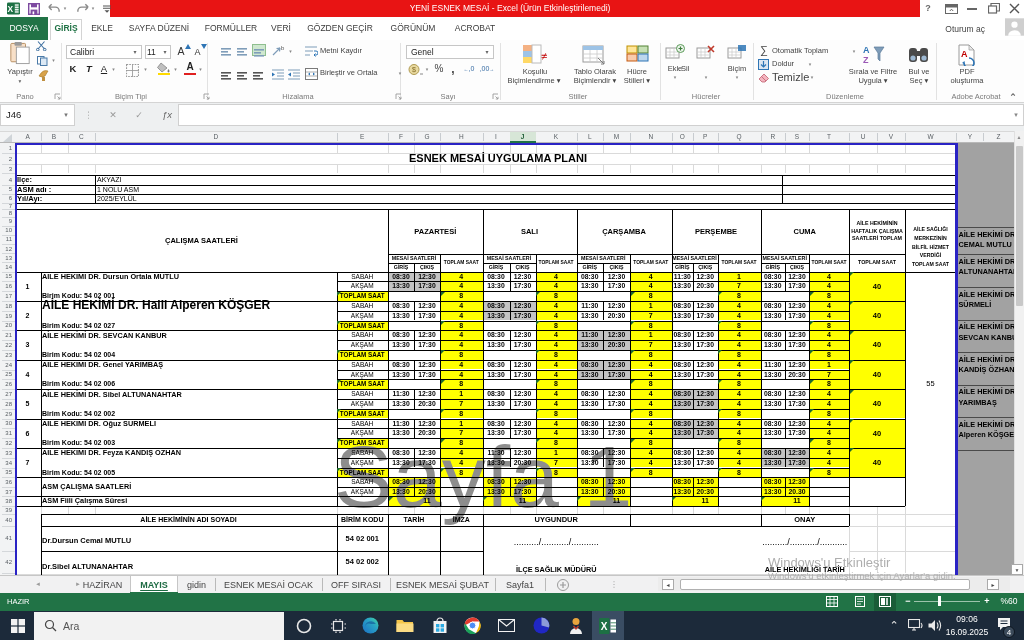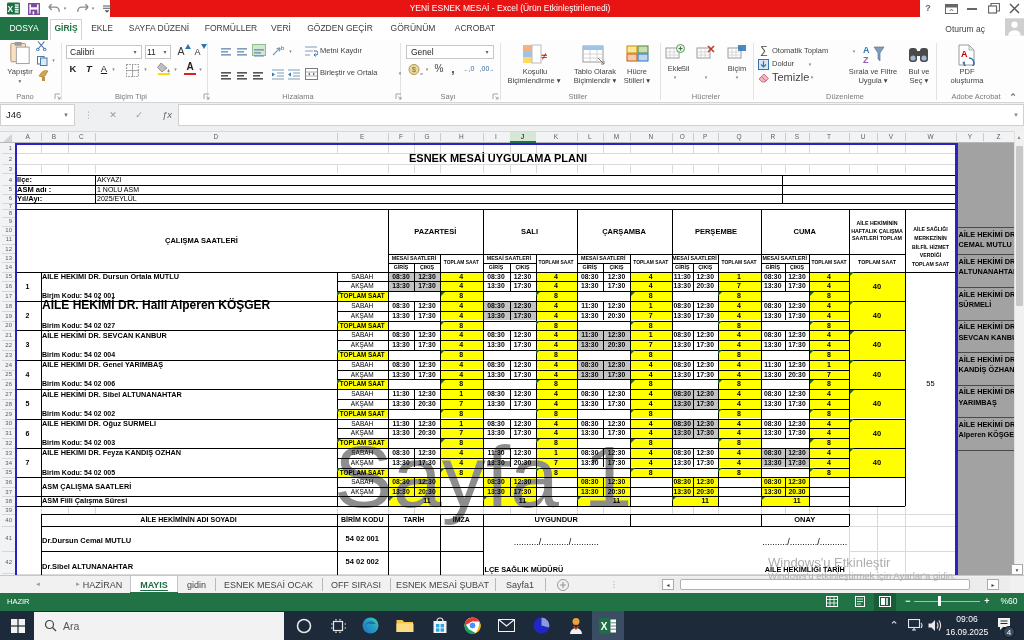--- a/index.html
+++ b/index.html
@@ -1366,21 +1366,21 @@
 <div class="a t" style="left:388px;top:513.5px;width:52px;height:12.0px;font-size:7px;font-weight:700;text-align:center;color:#000;line-height:12.0px;z-index:6;">TARİH</div>
 <div class="a t" style="left:440px;top:513.5px;width:42.5px;height:12.0px;font-size:7px;font-weight:700;text-align:center;color:#000;line-height:12.0px;z-index:6;">İMZA</div>
 <div class="a t" style="left:482.5px;top:513.5px;width:147.5px;height:12.0px;font-size:7.5px;font-weight:700;text-align:center;color:#000;line-height:12.0px;z-index:6;">UYGUNDUR</div>
 <div class="a t" style="left:760.5px;top:513.5px;width:88.5px;height:12.0px;font-size:7.5px;font-weight:700;text-align:center;color:#000;line-height:12.0px;z-index:6;">ONAY</div>
 <div class="a t" style="left:42px;top:535.5px;width:290px;height:9px;font-size:7.5px;font-weight:700;text-align:left;color:#000;line-height:9px;z-index:6;">Dr.Dursun Cemal MUTLU</div>
 <div class="a t" style="left:336.5px;top:525.5px;width:51.5px;height:25.5px;font-size:7.5px;font-weight:700;text-align:center;color:#000;line-height:25.5px;z-index:6;">54 02 001</div>
 <div class="a t" style="left:42px;top:562px;width:290px;height:9px;font-size:7.5px;font-weight:700;text-align:left;color:#000;line-height:9px;z-index:6;">Dr.Sibel ALTUNANAHTAR</div>
 <div class="a t" style="left:336.5px;top:551px;width:51.5px;height:22px;font-size:7.5px;font-weight:700;text-align:center;color:#000;line-height:22px;z-index:6;">54 02 002</div>
 <div class="a t" style="left:482.5px;top:536px;width:147.5px;height:12px;font-size:9px;font-weight:400;text-align:center;color:#000;line-height:12px;z-index:6;">........../.........../...........</div>
 <div class="a t" style="left:760.5px;top:536px;width:88.5px;height:12px;font-size:9px;font-weight:400;text-align:center;color:#000;line-height:12px;z-index:6;">........../.........../...........</div>
-<div class="a t" style="left:482.5px;top:563px;width:147.5px;height:13px;font-size:7.3px;font-weight:700;text-align:left;color:#000;line-height:13px;z-index:6;">İLÇE SAĞLIK MÜDÜRÜ</div>
+<div class="a t" style="left:482.5px;top:563px;width:147.5px;height:13px;font-size:7.3px;font-weight:700;text-align:center;color:#000;line-height:13px;z-index:6;">İLÇE SAĞLIK MÜDÜRÜ</div>
 <div class="a t" style="left:760.5px;top:563px;width:88.5px;height:13px;font-size:7.3px;font-weight:700;text-align:center;color:#000;line-height:13px;z-index:6;">AİLE HEKİMLİĞİ TARİH</div>
 <div class="a" style="left:41px;top:513.5px;width:808px;height:1px;background:#000;z-index:5;"></div>
 <div class="a" style="left:41px;top:525.5px;width:808px;height:1px;background:#000;z-index:5;"></div>
 <div class="a" style="left:41px;top:551px;width:441.5px;height:1px;background:#000;z-index:5;"></div>
 <div class="a" style="left:41px;top:513.5px;width:1px;height:61.5px;background:#000;z-index:5;"></div>
 <div class="a" style="left:336.5px;top:513.5px;width:1px;height:61.5px;background:#000;z-index:5;"></div>
 <div class="a" style="left:388px;top:513.5px;width:1px;height:61.5px;background:#000;z-index:5;"></div>
 <div class="a" style="left:440px;top:513.5px;width:1px;height:61.5px;background:#000;z-index:5;"></div>
 <div class="a" style="left:482.5px;top:513.5px;width:1px;height:61.5px;background:#000;z-index:5;"></div>
 <div class="a" style="left:630px;top:513.5px;width:1px;height:12.0px;background:#000;z-index:5;"></div>

